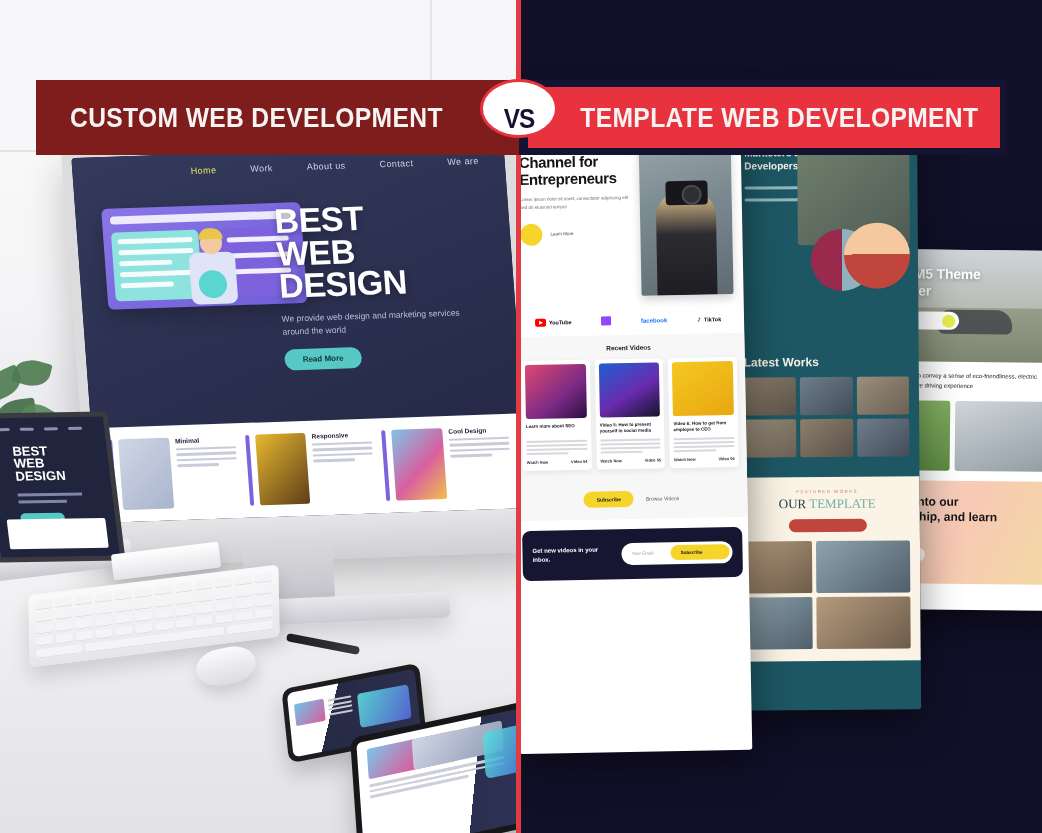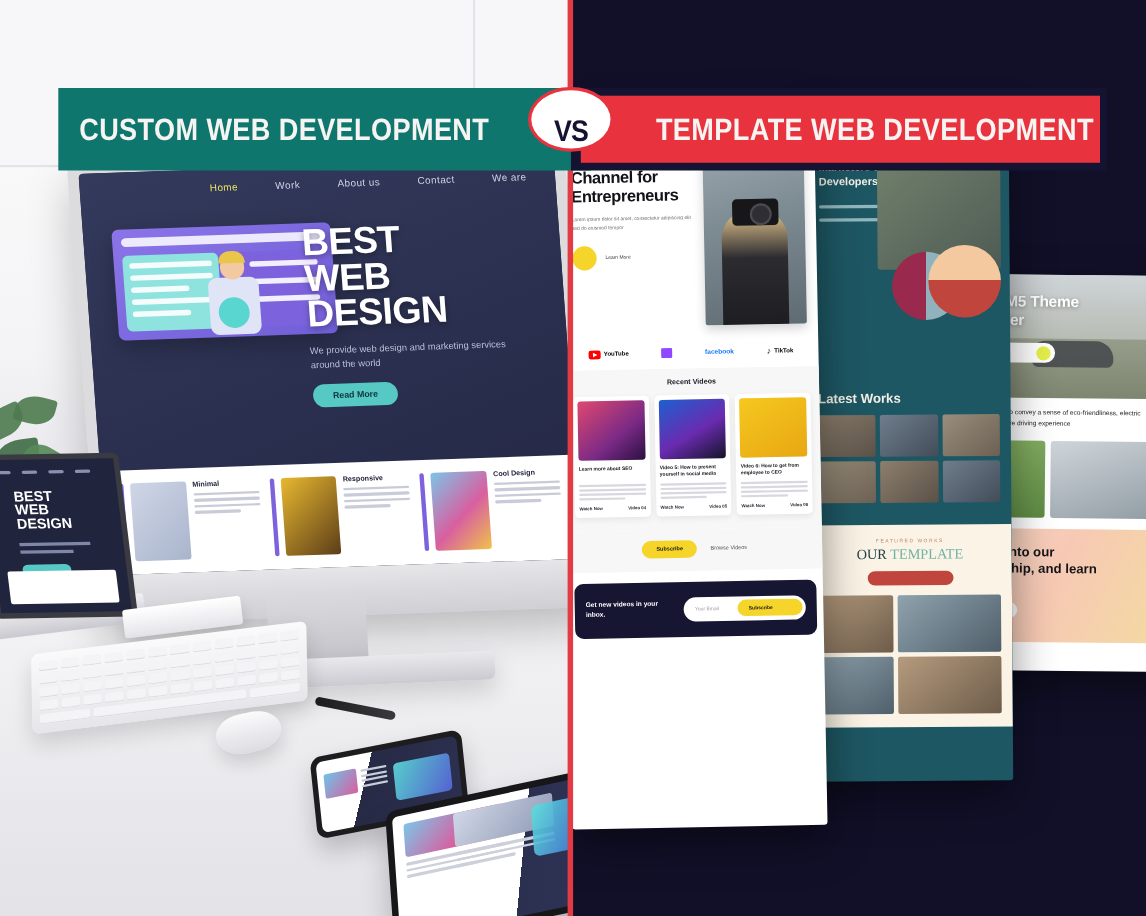--- a/index.html
+++ b/index.html
@@ -285,27 +285,27 @@
   .yt-news p { color:#fff; font-size:6px; font-weight:700; line-height:1.4; flex:1; }
   .yt-field { flex:1.2; background:#fff; border-radius:12px; height:22px; display:flex;
               align-items:center; padding:0 3px 0 10px; }
   .yt-field span { font-size:4.5px; color:#9a9aa2; flex:1; }
   .yt-field .b { background:#f5d52a; color:#16161a; font-size:4.5px; font-weight:700;
                  padding:5px 10px; border-radius:11px; }
 
   
   .banner { position:absolute; left:0; top:80px; width:1042px; height:75px; z-index:50; }
   .band { position:absolute; top:0; height:75px; display:flex; align-items:center; }
-  .band-left { left:36px; width:484px; background:#0f766e; justify-content:flex-start;
-               padding-left:19px;margin-left:17px; }
+  .band-left { left:36px; width:484px; background:#7f1d1d; justify-content:flex-start;
+               padding-left:34px; }
   .band-right { left:519px; width:487px; background:#141331; justify-content:flex-end;
                 padding-right:28px; }
   .band-right-inner { position:absolute; left:9px; top:7px; right:6px; bottom:7px;
                       background:#e8333f; display:flex; align-items:center;
-                      justify-content:flex-end; padding-right:6px; }
+                      justify-content:flex-end; padding-right:22px; }
   .band-title { font-size:28px; font-weight:900; letter-spacing:.4px; color:#f6f4f2;
                 font-family:"Liberation Sans", sans-serif; transform: scaleX(0.88);
                 transform-origin:left center; white-space:nowrap; }
   .band-right .band-title { transform-origin:right center; }
   .vs-badge { position:absolute; left:483px; top:82px; width:72px; height:53px;
               border-radius:50%; background:#ffffff; z-index:60;
               display:flex; align-items:flex-end; justify-content:center;
               box-shadow:0 0 0 3px #e8333f; }
   .vs-text { font-size:27px; font-weight:900; color:#141331; letter-spacing:-1px;
              transform: scaleX(0.9); }

